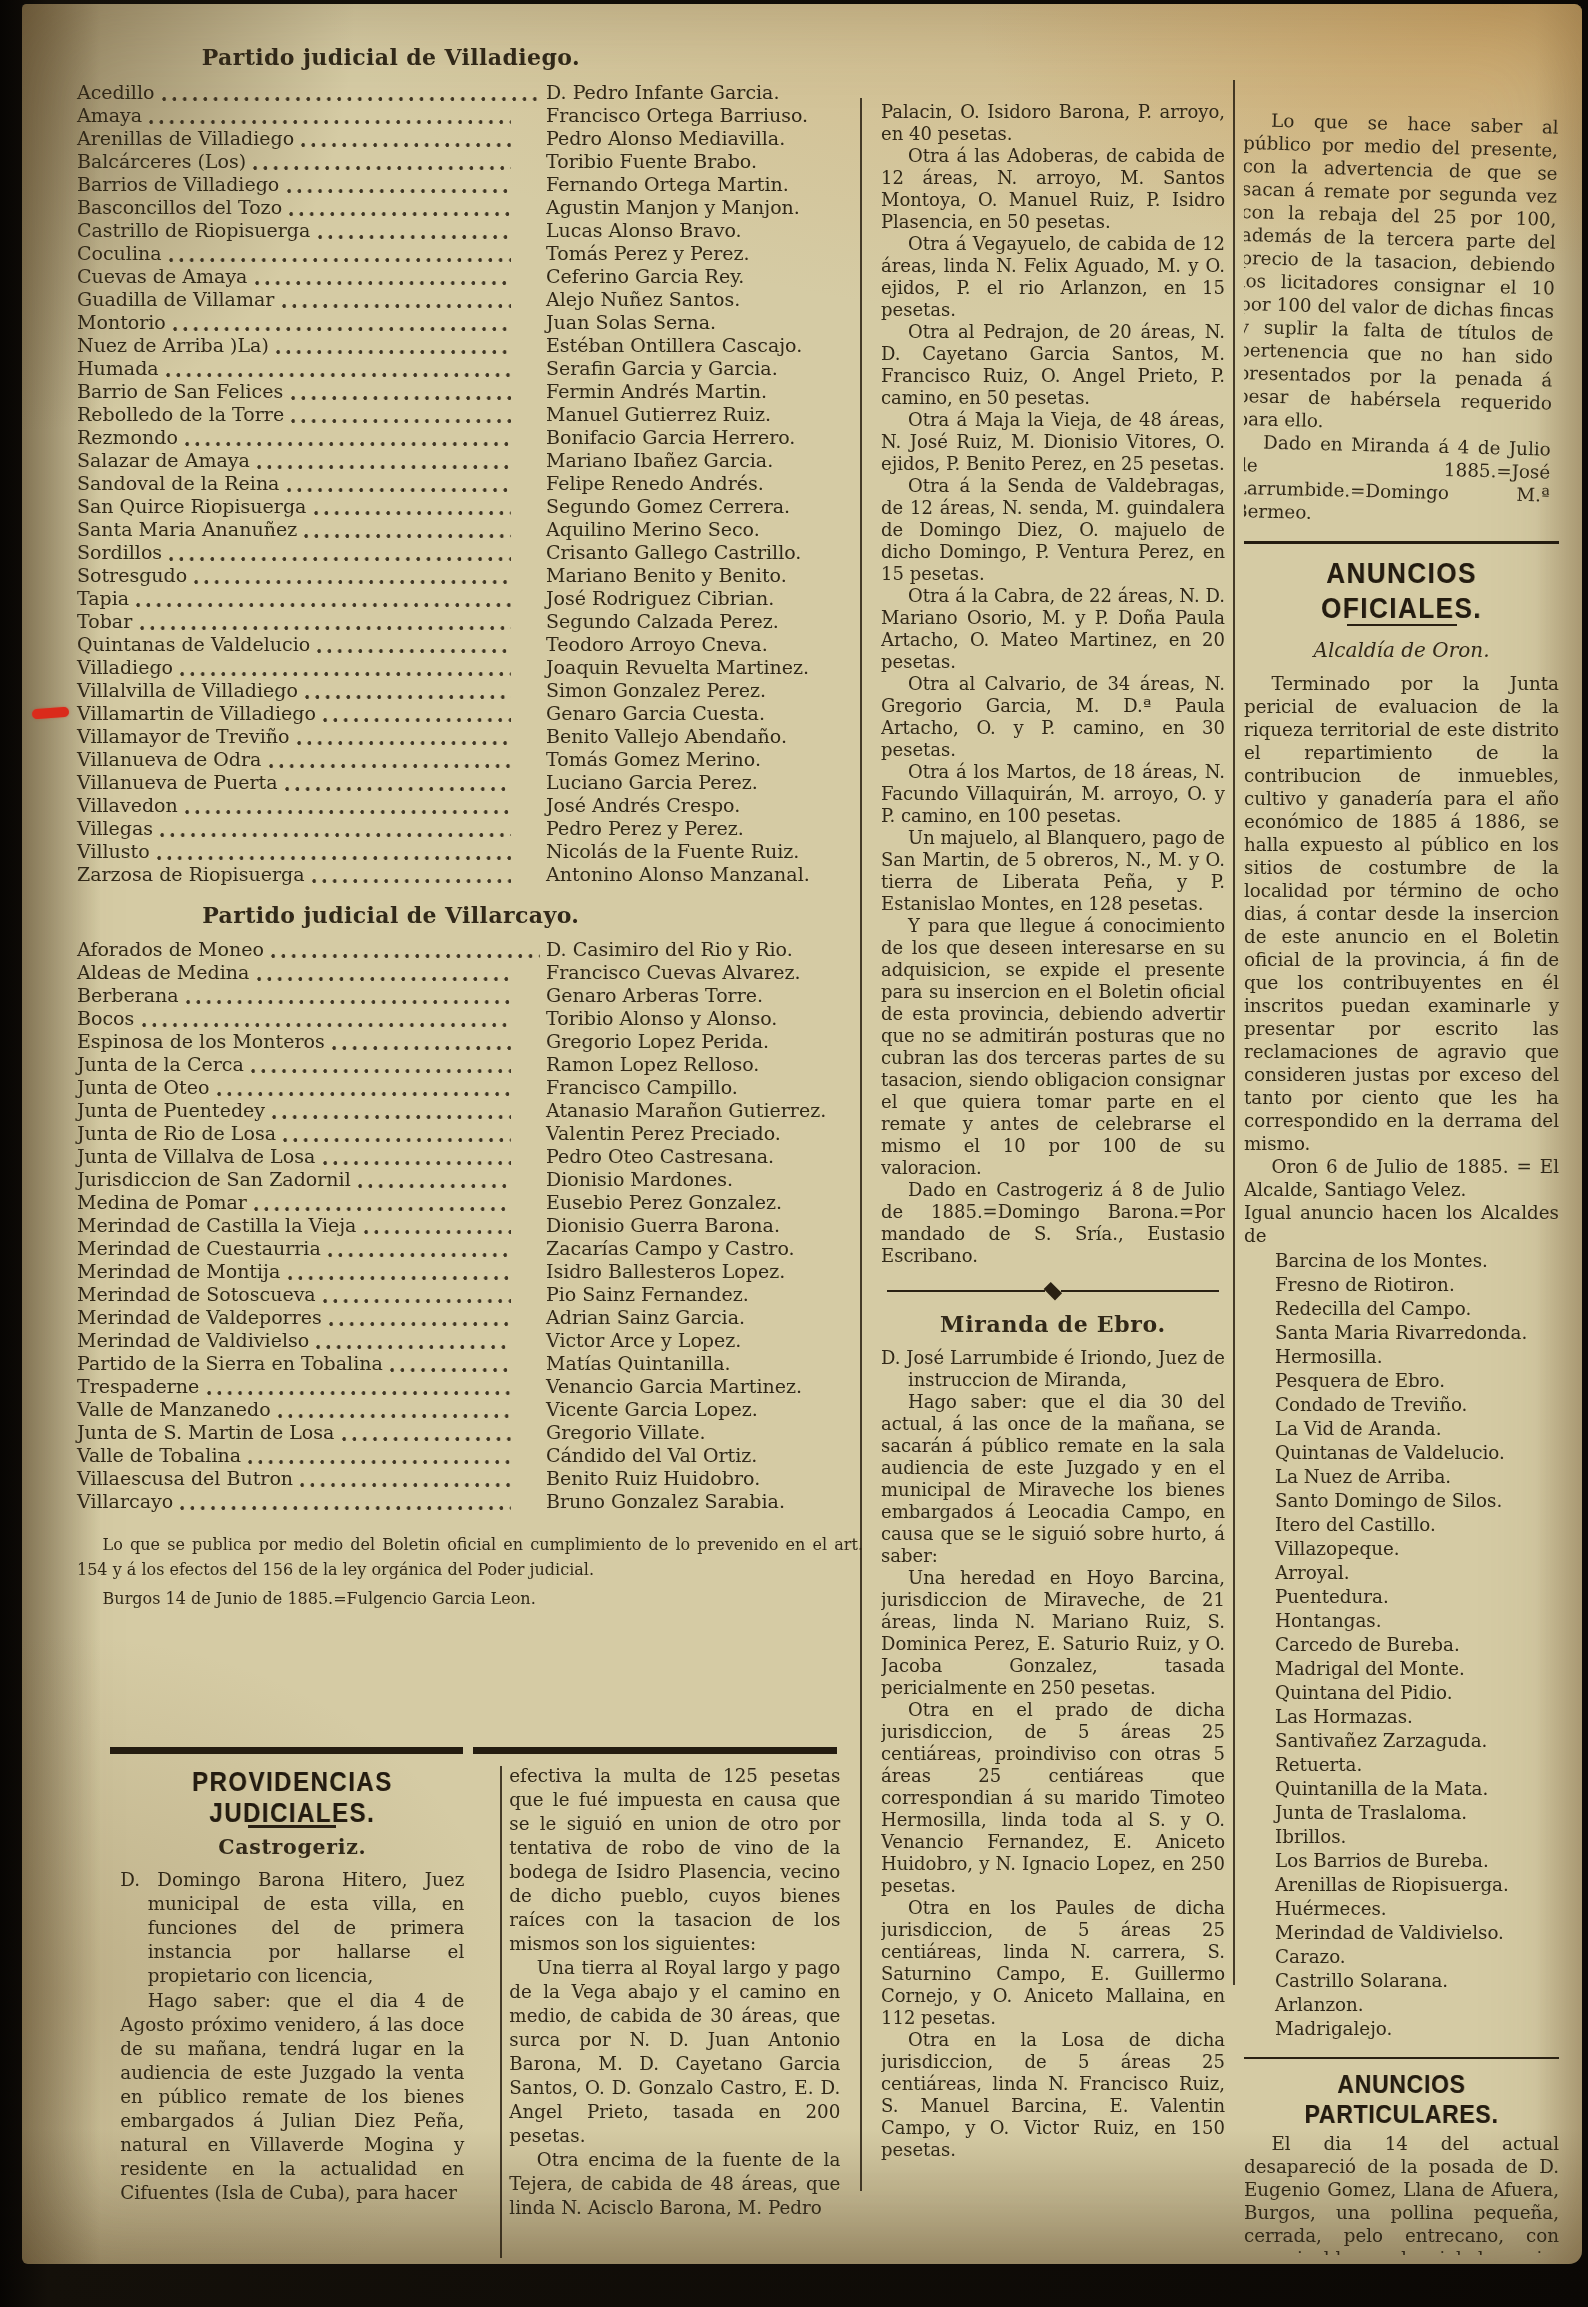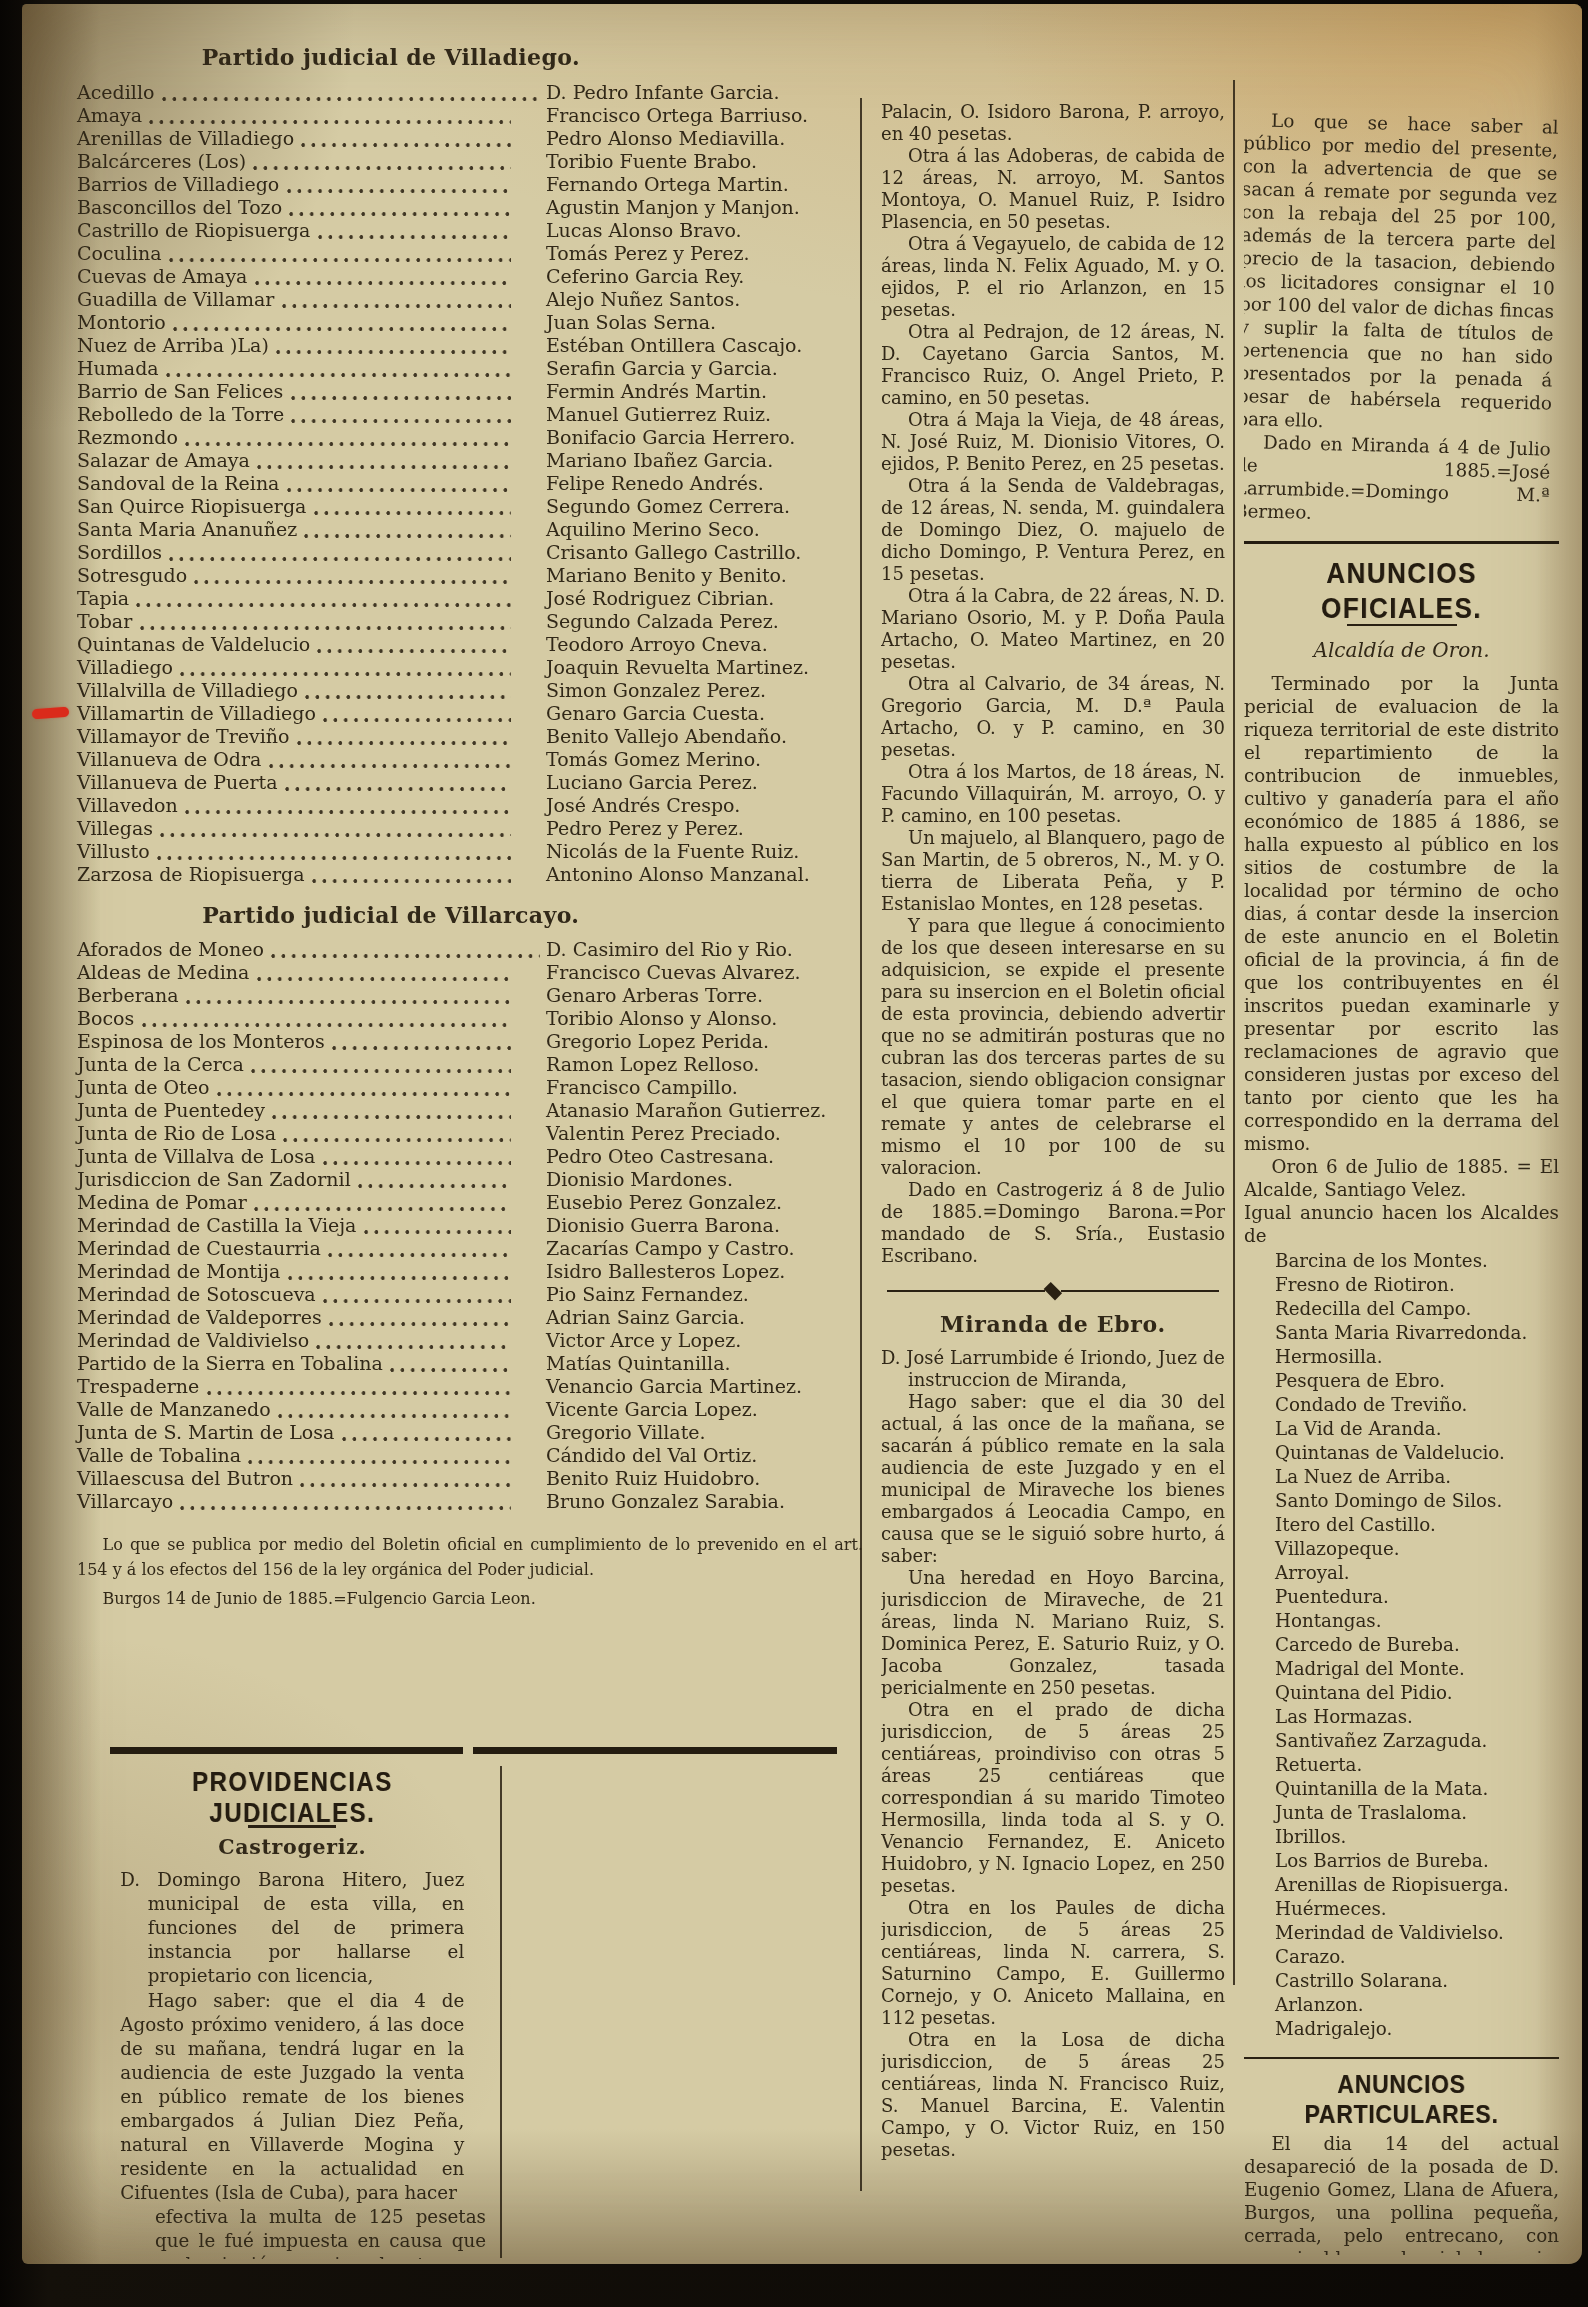--- a/index.html
+++ b/index.html
@@ -42,21 +42,21 @@
     background:#da2a1b;border-radius:5.9px;transform:rotate(-4deg);
     box-shadow:0 0 2.2px rgba(218,42,27,.55);
   }
   .closing{margin-top:19px;font-size:16px;line-height:25px;text-align:justify;}
   .closing p{margin:0;text-indent:1.6em;}
   .closing p.date{margin-top:4.4px;text-indent:1.6em;text-align:left;}
   
   .bigrule{position:absolute;left:88px;top:1743px;width:727px;height:6.6px;
     background:linear-gradient(90deg,#241c10 0 48.5%,rgba(0,0,0,0) 48.5% 50%, #241c10 50% 100%);}
   
-  .prov{position:absolute;left:88px;top:1760px;width:740px;height:495px;overflow:hidden;display:flex;flex-direction:column;}
+  .prov{position:absolute;left:88px;top:1760px;width:740px;height:495px;overflow:hidden;display:flex;}
   .prov .sub1{width:344px;margin-left:10.3px;}
   .prov .sub2{width:331px;margin-left:45px;}
   .stamp{font-family:"Liberation Sans", sans-serif;font-weight:bold;color:#241c10;
     letter-spacing:1.5px;transform:scaleY(1.12);transform-origin:50% 0;
     text-shadow:0.7px 0 0 rgba(36,28,16,.35);}
   .prov-head{font-size:24px;text-align:center;margin:1.5px 0 2.9px 0;}
   .srule{height:2.9px;background:#2a2113;width:88px;margin:2.9px auto 7.3px auto;}
   .sub-head{font-weight:bold;font-size:20.5px;text-align:center;margin:7.3px 0 8.8px 0;letter-spacing:0.7px;}
   .prov p{margin:0;font-size:18.3px;line-height:24px;text-align:justify;}
   .prov p.para{text-indent:1.5em;}
@@ -503,21 +503,21 @@
         <p class="para">Otra encima de la fuente de la Tejera, de cabida de 48 áreas, que linda N. Acisclo Barona, M. Pedro</p>
       </div>
   </div>
 
   <div class="col-mid">
     <p class="flush">Palacin, O. Isidoro Barona, P. arroyo, en 40 pesetas.</p>
     <div>
 
     <p class="para">Otra á las Adoberas, de cabida de 12 áreas, N. arroyo, M. Santos Montoya, O. Manuel Ruiz, P. Isidro Plasencia, en 50 pesetas.</p>
         <p class="para">Otra á Vegayuelo, de cabida de 12 áreas, linda N. Felix Aguado, M. y O. ejidos, P. el rio Arlanzon, en 15 pesetas.</p>
-        <p class="para">Otra al Pedrajon, de 12 áreas, N. D. Cayetano Garcia Santos, M. Francisco Ruiz, O. Angel Prieto, P. camino, en 50 pesetas.</p>
+        <p class="para">Otra al Pedrajon, de 20 áreas, N. D. Cayetano Garcia Santos, M. Francisco Ruiz, O. Angel Prieto, P. camino, en 50 pesetas.</p>
         <p class="para">Otra á Maja la Vieja, de 48 áreas, N. José Ruiz, M. Dionisio Vitores, O. ejidos, P. Benito Perez, en 25 pesetas.</p>
         <p class="para">Otra á la Senda de Valdebragas, de 12 áreas, N. senda, M. guindalera de Domingo Diez, O. majuelo de dicho Domingo, P. Ventura Perez, en 15 pesetas.</p>
         <p class="para">Otra á la Cabra, de 22 áreas, N. D. Mariano Osorio, M. y P. Doña Paula Artacho, O. Mateo Martinez, en 20 pesetas.</p>
         <p class="para">Otra al Calvario, de 34 áreas, N. Gregorio Garcia, M. D.ª Paula Artacho, O. y P. camino, en 30 pesetas.</p>
         <p class="para">Otra á los Martos, de 18 áreas, N. Facundo Villaquirán, M. arroyo, O. y P. camino, en 100 pesetas.</p>
         <p class="para">Un majuelo, al Blanquero, pago de San Martin, de 5 obreros, N., M. y O. tierra de Liberata Peña, y P. Estanislao Montes, en 128 pesetas.</p>
         <p class="para">Y para que llegue á conocimiento de los que deseen interesarse en su adquisicion, se expide el presente para su insercion en el Boletin oficial de esta provincia, debiendo advertir que no se admitirán posturas que no cubran las dos terceras partes de su tasacion, siendo obligacion consignar el que quiera tomar parte en el remate y antes de celebrarse el mismo el 10 por 100 de su valoracion.</p>
         <p class="para">Dado en Castrogeriz á 8 de Julio de 1885.=Domingo Barona.=Por mandado de S. Sría., Eustasio Escribano.</p>
       </div>
 

